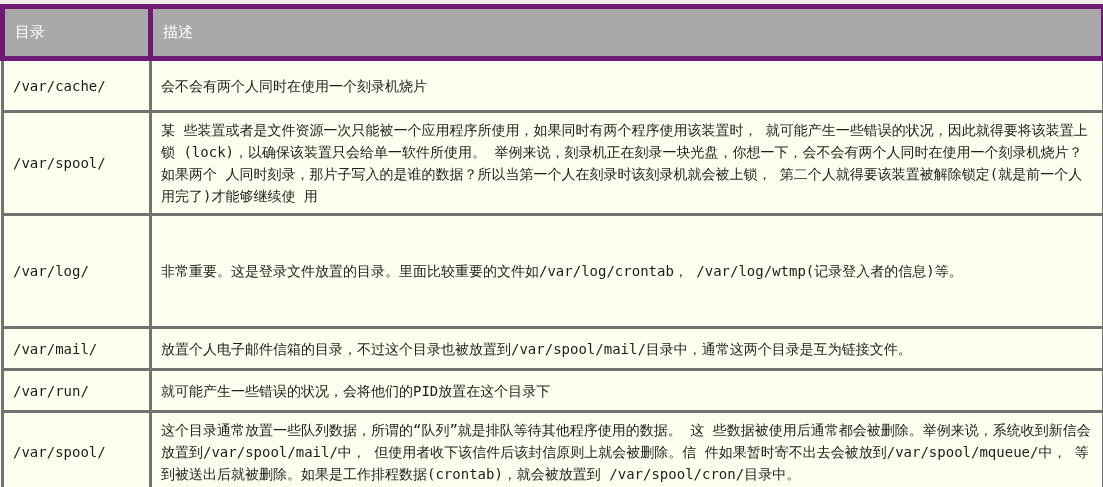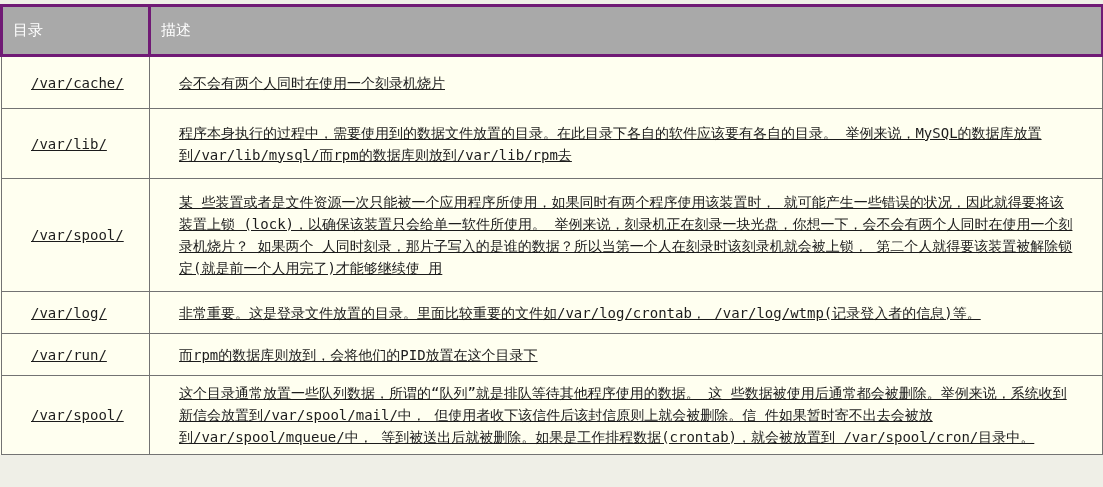--- a/index.html
+++ b/index.html
@@ -25,34 +25,33 @@
   }
   table.var-table th {
     background: #a9a9a9;
     color: #ffffff;
     font-weight: normal;
     text-align: left;
     font-size: 15px;
     height: 43px;
     padding: 2px 10px;
     font-family: "DejaVu Sans", sans-serif;
-    border: 3px solid #701a75;
+    border: 5px solid #701a75;
   }
   table.var-table th + th {
     border-left: 2px solid #fffff0;
   }
   table.var-table td {
-    border: 1px solid #737373;
+    border: 3px solid #737373;
     background: #fffff0;
     color: #1c1c1c;
     vertical-align: middle;
-    padding: 6px 29px;
+    padding: 6px 9px;
     font-size: 14px;
     line-height: 22px;
-    text-decoration: underline;
   }
   td.dir-cell {
     font-family: "DejaVu Sans Mono", "Liberation Mono", monospace;
     font-size: 13px;
     white-space: nowrap;
   }
   td.desc-cell {
     font-family: "DejaVu Sans Mono", "Liberation Mono", "DejaVu Sans", monospace;
     font-size: 13.5px;
   }
@@ -81,34 +80,34 @@
         <th>描述</th>
       </tr>
     </thead>
     <tbody id="table-body">
 
     <tr>
           <td class="dir-cell">/var/cache/</td>
           <td class="desc-cell">会不会有两个人同时在使用一个刻录机烧片</td>
         </tr>
         <tr>
-          <td class="dir-cell">/var/lib/</td>
-          <td class="desc-cell">程序本身执行的过程中，需要使用到的数据文件放置的目录。在此目录下各自的软件应该要有各自的目录。 举例来说，MySQL的数据库放置到/var/lib/mysql/而rpm的数据库则放到/var/lib/rpm去</td>
-        </tr>
-        <tr>
           <td class="dir-cell">/var/spool/</td>
           <td class="desc-cell">某 些装置或者是文件资源一次只能被一个应用程序所使用，如果同时有两个程序使用该装置时， 就可能产生一些错误的状况，因此就得要将该装置上锁 (lock)，以确保该装置只会给单一软件所使用。 举例来说，刻录机正在刻录一块光盘，你想一下，会不会有两个人同时在使用一个刻录机烧片？ 如果两个 人同时刻录，那片子写入的是谁的数据？所以当第一个人在刻录时该刻录机就会被上锁， 第二个人就得要该装置被解除锁定(就是前一个人用完了)才能够继续使 用</td>
         </tr>
         <tr>
           <td class="dir-cell">/var/log/</td>
           <td class="desc-cell">非常重要。这是登录文件放置的目录。里面比较重要的文件如/var/log/crontab， /var/log/wtmp(记录登入者的信息)等。</td>
         </tr>
         <tr>
+          <td class="dir-cell">/var/mail/</td>
+          <td class="desc-cell">放置个人电子邮件信箱的目录，不过这个目录也被放置到/var/spool/mail/目录中，通常这两个目录是互为链接文件。</td>
+        </tr>
+        <tr>
           <td class="dir-cell">/var/run/</td>
-          <td class="desc-cell">而rpm的数据库则放到，会将他们的PID放置在这个目录下</td>
+          <td class="desc-cell">就可能产生一些错误的状况，会将他们的PID放置在这个目录下</td>
         </tr>
         <tr>
           <td class="dir-cell">/var/spool/</td>
           <td class="desc-cell">这个目录通常放置一些队列数据，所谓的“队列”就是排队等待其他程序使用的数据。 这 些数据被使用后通常都会被删除。举例来说，系统收到新信会放置到/var/spool/mail/中， 但使用者收下该信件后该封信原则上就会被删除。信 件如果暂时寄不出去会被放到/var/spool/mqueue/中， 等到被送出后就被删除。如果是工作排程数据(crontab)，就会被放置到 /var/spool/cron/目录中。</td>
         </tr>
       </tbody>
   </table>
 </div>
 
 </body></html>

